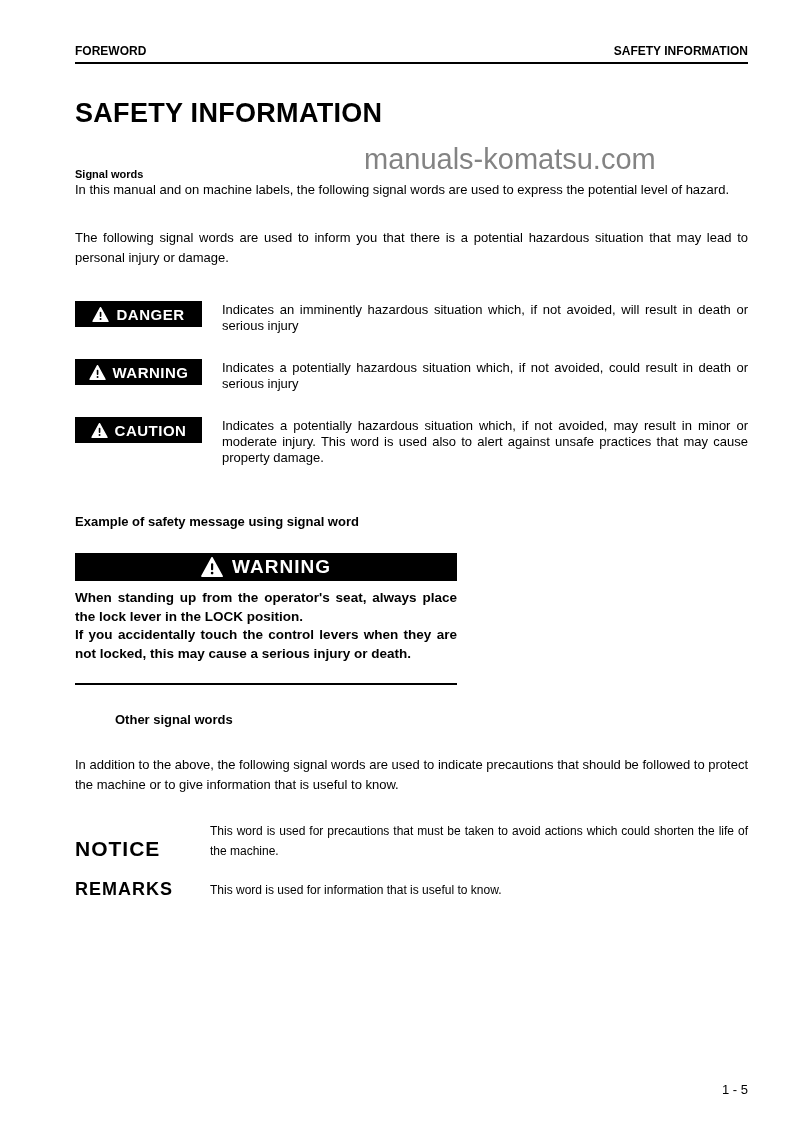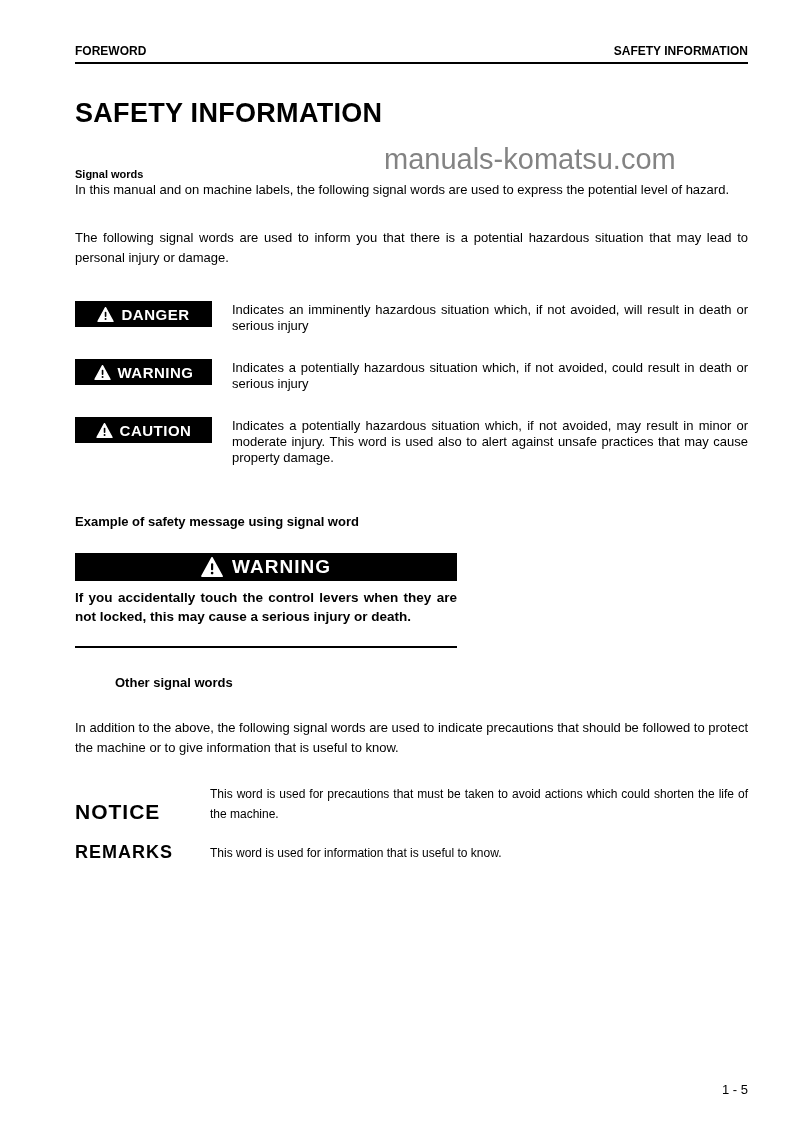--- a/index.html
+++ b/index.html
@@ -60,21 +60,21 @@
   }
   .signal-rows {
     margin-top: 33px;
   }
   .signal-row {
     display: flex;
     align-items: flex-start;
     margin-bottom: 25px;
   }
   .signal-box {
-    width: 137px;
+    width: 127px;
     height: 26px;
     background: #000;
     color: #fff;
     display: flex;
     align-items: center;
     justify-content: center;
     gap: 7px;
     font-weight: bold;
     font-size: 15px;
     letter-spacing: 0.5px;
@@ -152,21 +152,21 @@
     padding-top: 2px;
   }
   .notice-desc {
     font-size: 12px;
     line-height: 20px;
     text-align: justify;
     flex: 1;
   }
   .watermark {
     position: absolute;
-    left: 384px;
+    left: 364px;
     top: 143px;
     font-size: 29px;
     color: #6e6e6e;
     opacity: 0.85;
     white-space: nowrap;
     z-index: 5;
     font-weight: normal;
   }
   .footer {
     position: absolute;
@@ -254,20 +254,21 @@
         <svg viewBox="0 0 24 22" width="22" height="20" aria-hidden="true">
           <polygon points="12,1 23,21 1,21" fill="#fff" stroke="#fff" stroke-width="2" stroke-linejoin="round"></polygon>
           <rect x="10.9" y="7" width="2.4" height="7.5" rx="1" fill="#000"></rect>
           <circle cx="12.1" cy="17.7" r="1.5" fill="#000"></circle>
         </svg>
       </span>
       <span>WARNING</span>
     </div>
 
     <div class="example-message">
+      <p>When standing up from the operator's seat, always place the lock lever in the LOCK position.</p>
       <p>If you accidentally touch the control levers when they are not locked, this may cause a serious injury or death.</p>
     </div>
 
     <hr class="example-divider">
 
     <div class="other-heading">Other signal words</div>
 
     <p class="para para-first">In addition to the above, the following signal words are used to indicate precautions that should be followed to protect the machine or to give information that is useful to know.</p>
 
     <div class="notice-rows">

